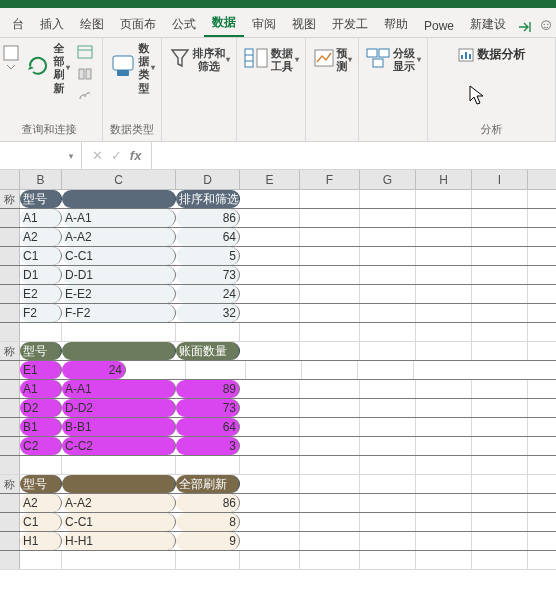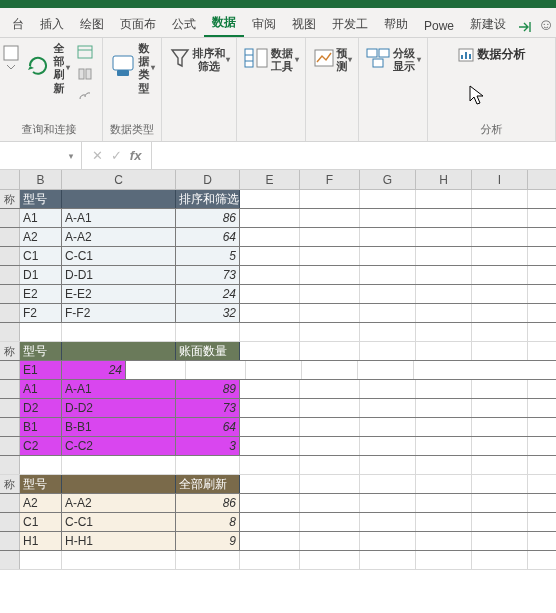--- a/index.html
+++ b/index.html
@@ -61,23 +61,23 @@
 
 
 .cell.hdr { background:#5a6a7a; color:#fff; font-size:12px; }
 
 .row.tone-blue .cell.filled { background:#eef3f6; }
 .row.tone-blue .cell.hdr { background:#5a6a7a; }
 .row.tone-green .cell.filled { background:#d946ef; }
 .row.tone-green .cell.hdr { background:#6a7a5a; color:#fff; }
 .row.tone-orange .cell.filled { background:#f8f0e2; }
 .row.tone-orange .cell.hdr { background:#7a6a4a; color:#fff; }
-.cell.num { text-align:right;font-style:italic; }
+.cell.num { text-align:right; }
 .row.databorder { border-bottom:1px solid #7a7a7a; }
-.row.databorder .cell.filled { border-right:1px solid #7a7a7a; }
+.row.databorder .cell.filled { border-right:1px solid #7a7a7a;border-radius:9px; }
 .row.hdrborder .cell.hdr { border-right:1px solid #3a4a5a; }
 
 svg { display:block; }
 </style>
 </head>
 <body>
 
 <div class="titlebar"></div>
 
 <div class="tabrow">

